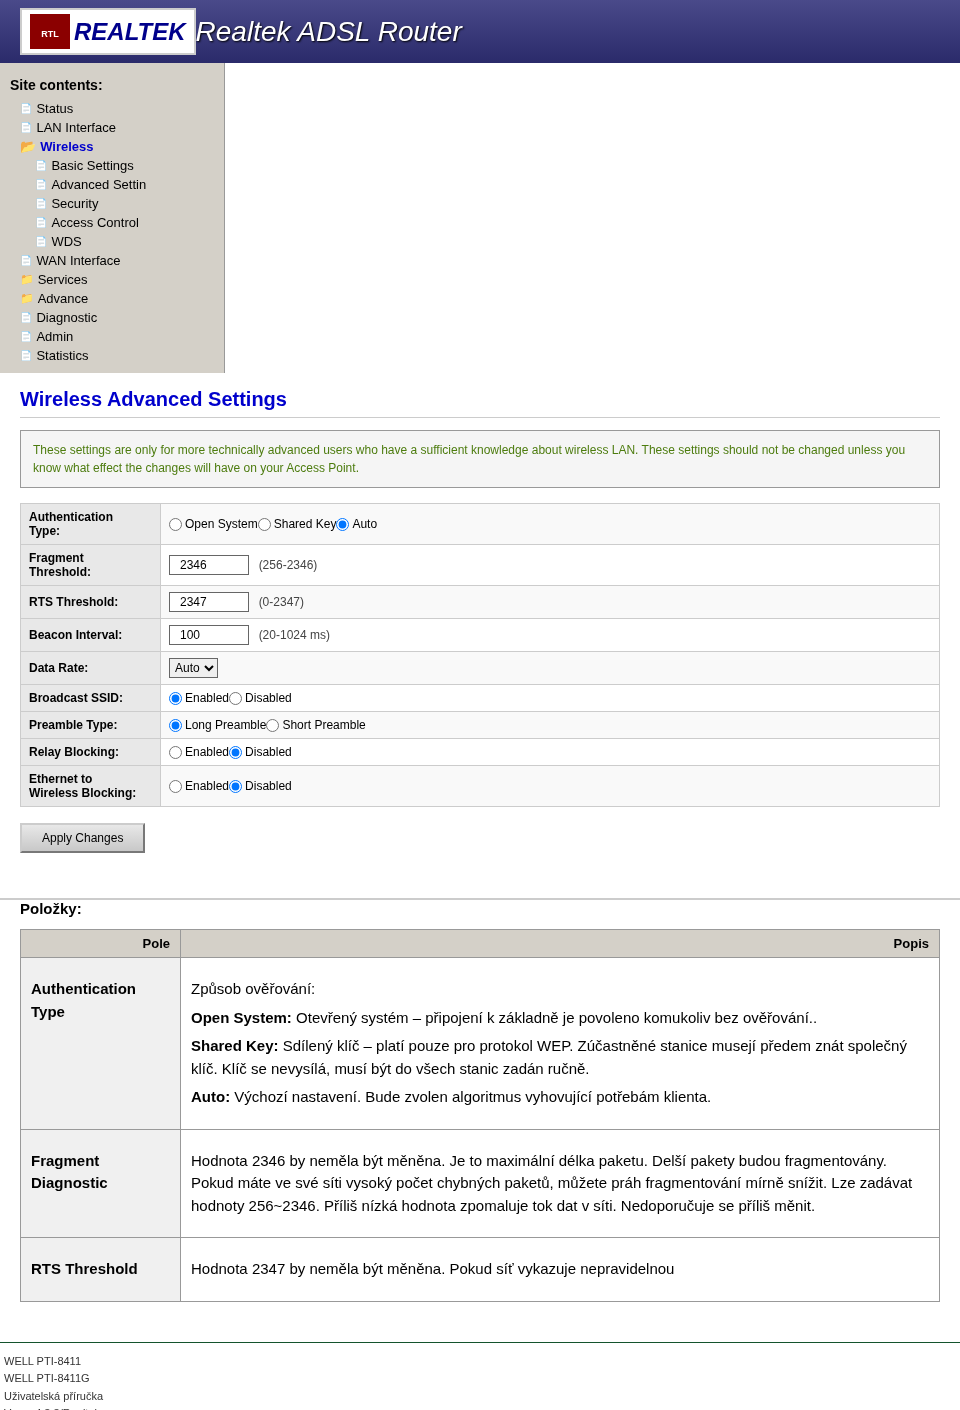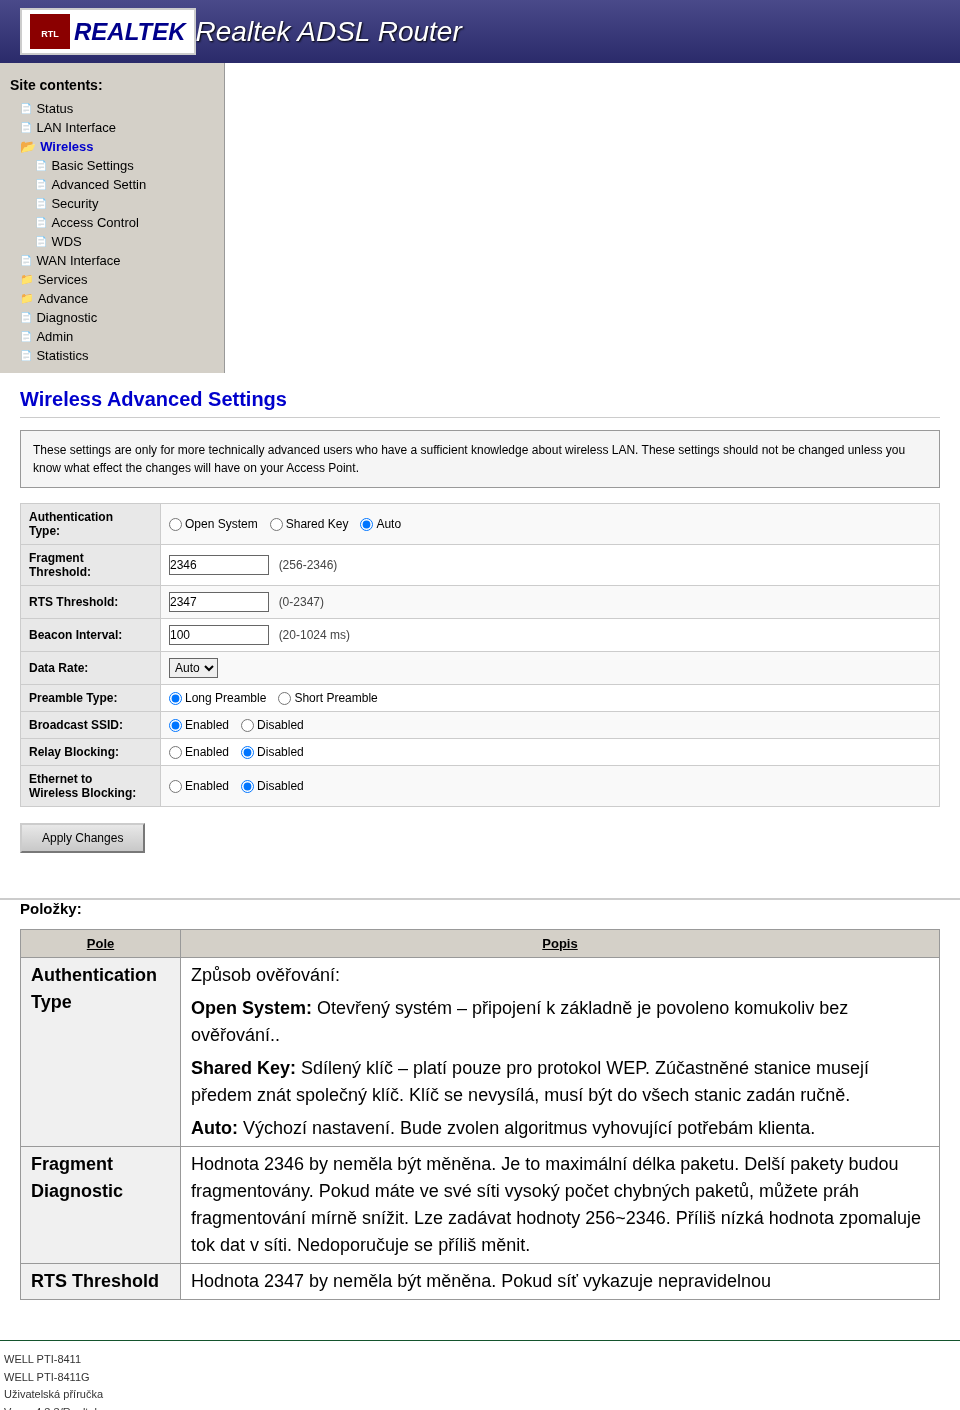--- a/index.html
+++ b/index.html
@@ -81,21 +81,21 @@
     }
 
     .page-title {
       font-size: 20px; font-weight: bold; color: #0000cc;
       margin-bottom: 12px;
       border-bottom: 1px solid #ccc;
       padding-bottom: 6px;
     }
 
     .description {
-      font-size: 12px; color: #000000;
+      font-size: 12px; color: #4d7c0f;
       border: 1px solid #999;
       background: #f5f5f5;
       padding: 10px 12px;
       margin-bottom: 15px;
       line-height: 1.5;
     }
 
     
     .form-table {
       border-collapse: collapse;
@@ -109,27 +109,27 @@
     }
     .form-table tr:nth-child(odd) td { background: #f9f9f9; }
     .form-table tr:nth-child(even) td { background: #fff; }
     .field-label {
       font-weight: bold; font-size: 12px;
       width: 140px;
       background: #e8e8e8 !important;
     }
     .form-input {
       border: 1px solid #666;
-      padding: 2px 0;
+      padding: 2px 10px;
       font-size: 12px;
-      width: 100px;
+      width: 80px;
     }
     .hint-text { color: #444; font-size: 12px; margin-left: 6px; }
 
-    .radio-group { display: flex; align-items: center; gap: 12px; font-size: 12px; }
+    .radio-group { display: flex; align-items: center; font-size: 12px; }
     .radio-group label { display: flex; align-items: center; gap: 3px; cursor: pointer; }
 
     select.form-select {
       border: 1px solid #666;
       font-size: 12px;
       padding: 1px;
     }
 
     .apply-btn {
       margin-top: 16px;
@@ -154,28 +154,27 @@
     .doc-table {
       border-collapse: collapse;
       width: 100%;
     }
     .doc-table th {
       background: #d4d0c8;
       border: 1px solid #999;
       padding: 6px 10px;
       font-weight: bold;
       font-size: 13px;
-      text-align: center;
-      text-decoration: underline;
+      text-align: right;
     }
     .doc-table td {
       border: 1px solid #999;
-      padding: 4px 10px;
+      padding: 20px 10px;
       vertical-align: top;
-      font-size: 18px;
+      font-size: 15px;
       line-height: 1.5;
     }
     .doc-table td:first-child {
       width: 160px;
       font-weight: bold;
       background: #f0f0f0;
     }
     .doc-table td p { margin-bottom: 6px; }
     .doc-table td p:last-child { margin-bottom: 0; }
 
@@ -329,46 +328,46 @@
               <option>1</option>
               <option>2</option>
               <option>5.5</option>
               <option>11</option>
               <option>54</option>
             </select>
           </td>
         </tr>
 
         <tr>
+          <td class="field-label">Broadcast SSID:</td>
+          <td>
+            <div class="radio-group">
+              <label>
+                <input type="radio" name="bssid" value="enabled" checked="" style="">
+                <span>Enabled</span>
+              </label>
+              <label>
+                <input type="radio" name="bssid" value="disabled" style="">
+                <span>Disabled</span>
+              </label>
+            </div>
+          </td>
+        </tr>
+
+        <tr>
           <td class="field-label">Preamble Type:</td>
           <td>
             <div class="radio-group">
               <label>
                 <input type="radio" name="preamble" value="long" checked="" style="">
                 <span>Long Preamble</span>
               </label>
               <label>
                 <input type="radio" name="preamble" value="short" style="">
                 <span>Short Preamble</span>
-              </label>
-            </div>
-          </td>
-        </tr>
-
-        <tr>
-          <td class="field-label">Broadcast SSID:</td>
-          <td>
-            <div class="radio-group">
-              <label>
-                <input type="radio" name="bssid" value="enabled" checked="" style="">
-                <span>Enabled</span>
-              </label>
-              <label>
-                <input type="radio" name="bssid" value="disabled" style="">
-                <span>Disabled</span>
               </label>
             </div>
           </td>
         </tr>
 
         <tr>
           <td class="field-label">Relay Blocking:</td>
           <td>
             <div class="radio-group">
               <label>

